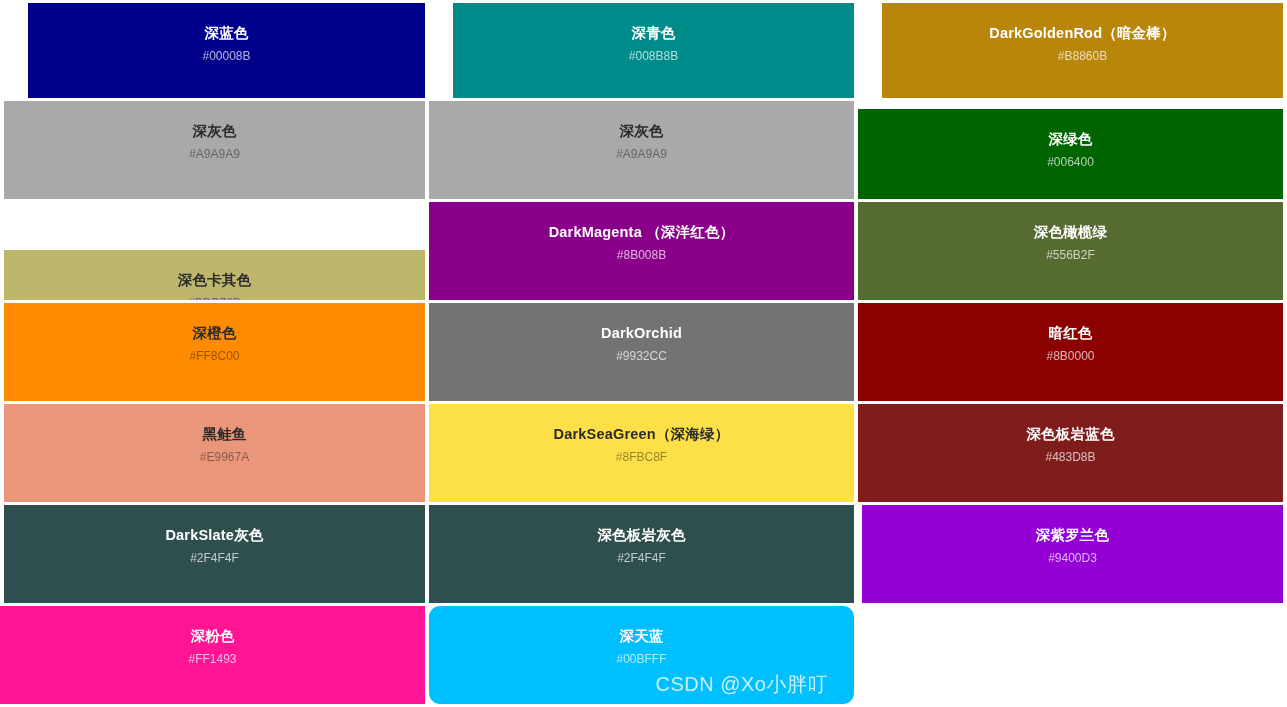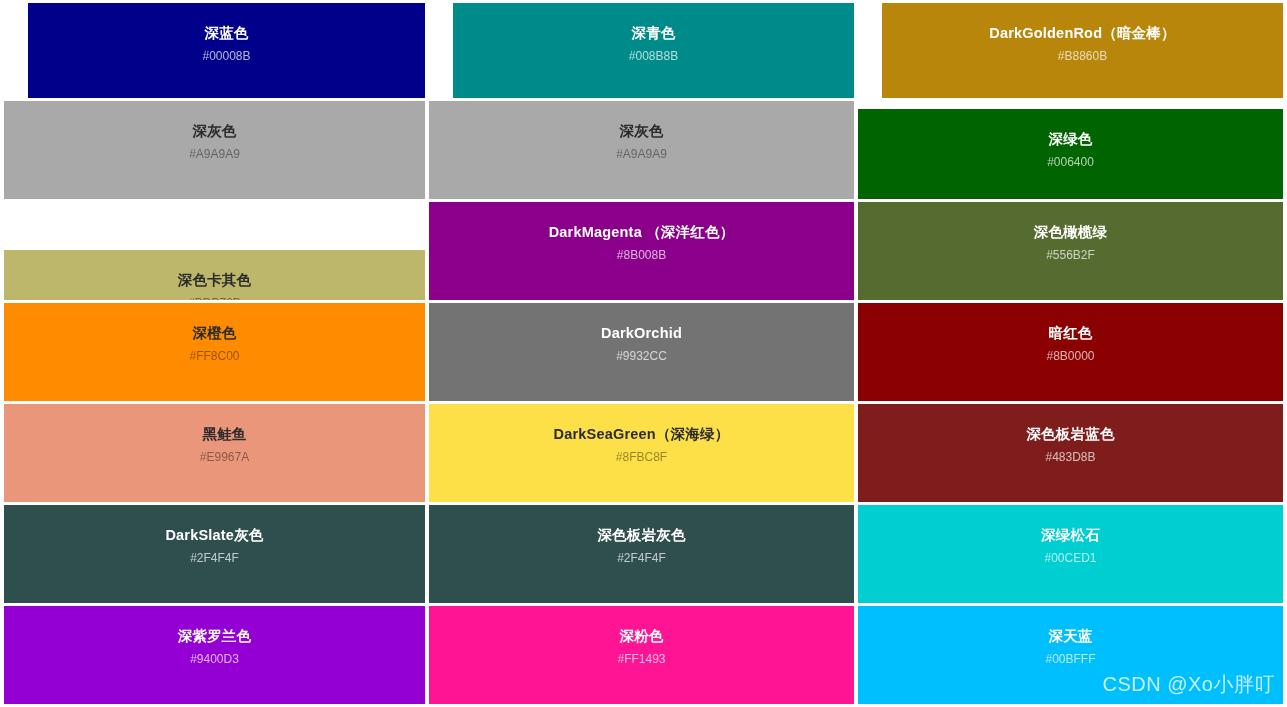--- a/index.html
+++ b/index.html
@@ -63,21 +63,21 @@
     text-align: center;
     white-space: nowrap;
   }
   .light-text .swatch-name { color: #ffffff; }
   .light-text .swatch-hex  { color: rgba(255,255,255,0.70); }
   .dark-text .swatch-name  { color: #2b2b2b; }
   .dark-text .swatch-hex   { color: rgba(0,0,0,0.42); }
 
   #watermark {
     position: absolute;
-    right: 8px;
+    right: 26px;
     bottom: 6px;
     font-size: 20px;
     font-weight: normal;
     color: rgba(255,255,255,0.78);
     letter-spacing: 0.5px;
     white-space: nowrap;
     pointer-events: none;
   }
 </style>
 </head>
@@ -179,38 +179,32 @@
         <div class="swatch-name">DarkSlate灰色</div>
         <div class="swatch-hex">#2F4F4F</div>
       </div>
     </div>
     <div class="swatch-cell">
       <div class="swatch-inner light-text" style="background-color: rgb(47, 79, 79);">
         <div class="swatch-name">深色板岩灰色</div>
         <div class="swatch-hex">#2F4F4F</div>
       </div>
     </div>
-    <div class="swatch-cell">
-      <div class="swatch-inner light-text" style="background-color: rgb(0, 206, 209);">
-        <div class="swatch-name">深绿松石</div>
-        <div class="swatch-hex">#00CED1</div>
-      </div>
-    </div>
     <div class="swatch-cell col-first">
       <div class="swatch-inner light-text" style="background-color: rgb(148, 0, 211);">
         <div class="swatch-name">深紫罗兰色</div>
         <div class="swatch-hex">#9400D3</div>
       </div>
     </div>
     <div class="swatch-cell">
       <div class="swatch-inner light-text" style="background-color: rgb(255, 20, 147);">
         <div class="swatch-name">深粉色</div>
         <div class="swatch-hex">#FF1493</div>
       </div>
     </div>
     <div class="swatch-cell">
-      <div class="swatch-inner light-text" style="background-color: rgb(0, 191, 255);">
+      <div class="swatch-inner light-text" style="background-color: rgb(0, 191, 255); border-radius: 11px;">
         <div class="swatch-name">深天蓝</div>
         <div class="swatch-hex">#00BFFF</div>
       </div>
       <div id="watermark">CSDN @Xo小胖叮</div>
     </div>
   </div>
 
 </body></html>

